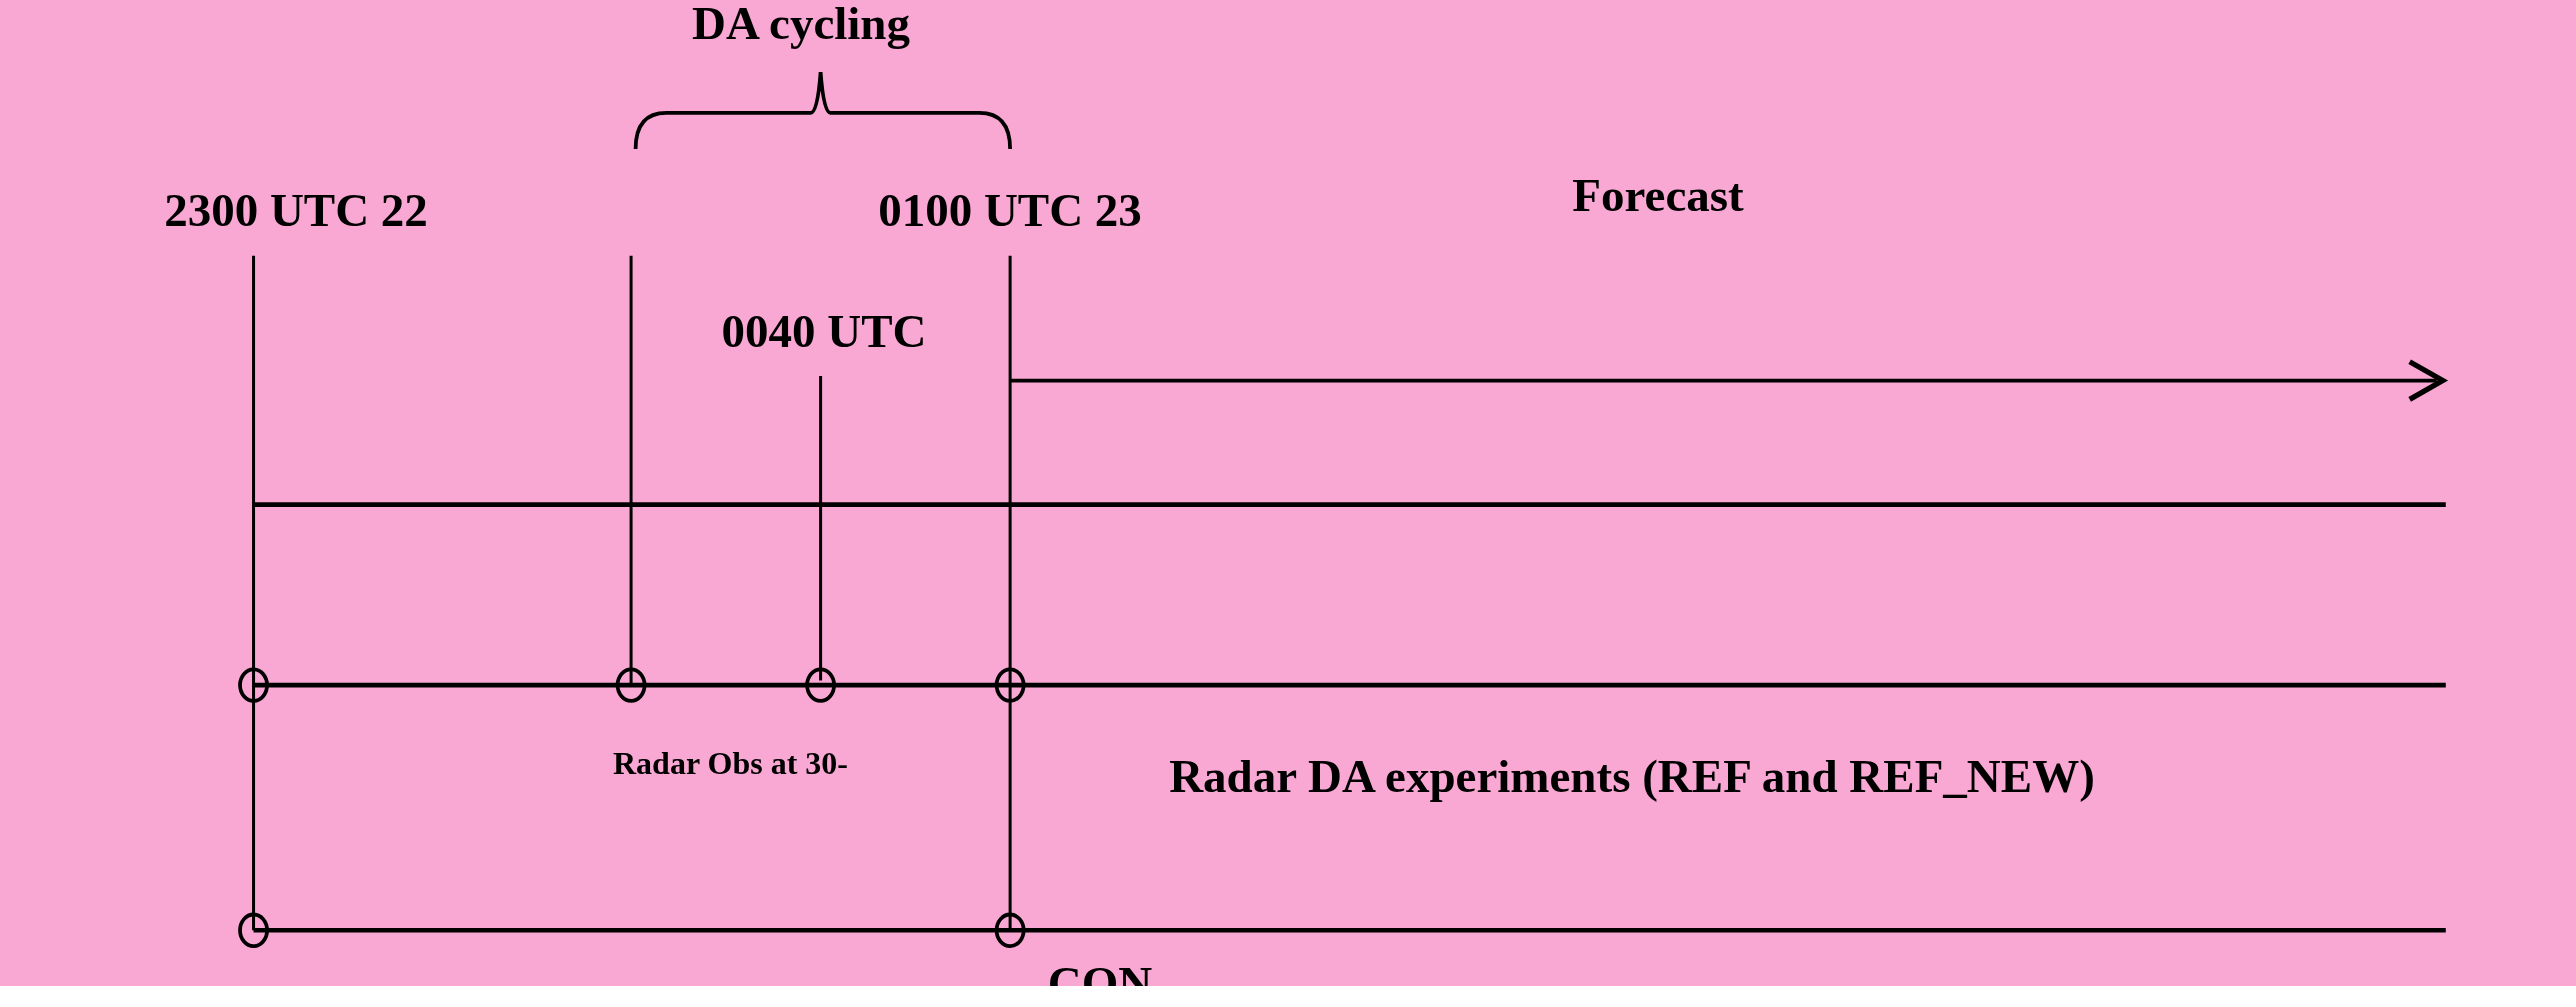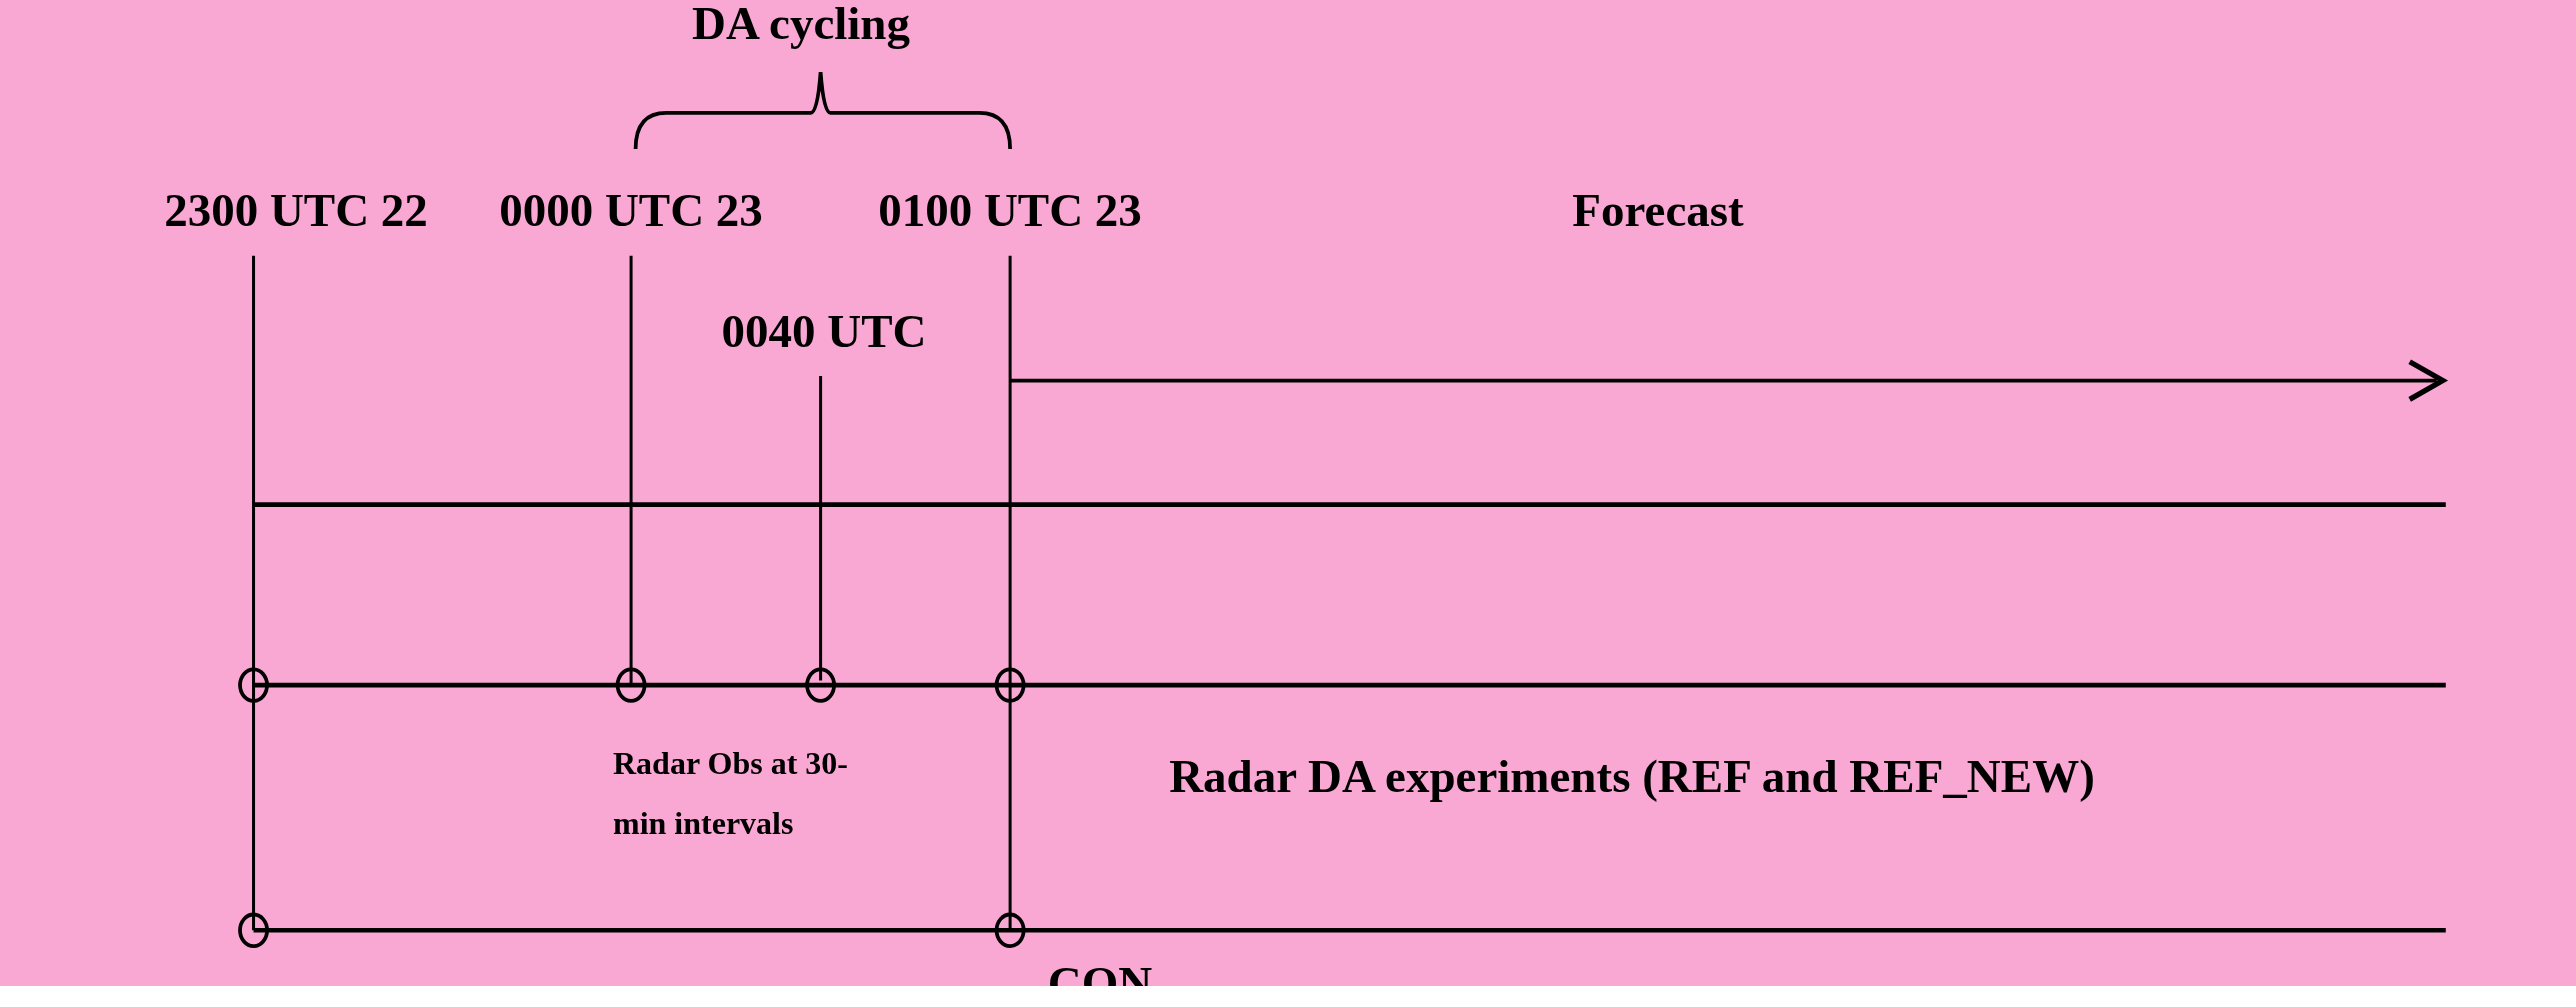--- a/index.html
+++ b/index.html
@@ -71,31 +71,29 @@
     <ellipse cx="1343" cy="911" rx="18" ry="21" fill="none" stroke="#000000" stroke-width="5"></ellipse>
 
     <ellipse cx="337" cy="1237" rx="18" ry="21" fill="none" stroke="#000000" stroke-width="5"></ellipse>
     <ellipse cx="1343" cy="1237" rx="18" ry="21" fill="none" stroke="#000000" stroke-width="5"></ellipse>
   </svg>
 
   <div class="lbl centered" style="left:801px; top:0px;">DA cycling</div>
 
   <div class="lbl centered" style="left:253px; top:187px;margin-left:43px;">2300 UTC 22</div>
 
-  <div class="lbl centered" style="left:631px; top:187px;">0000 UTC 23</div>
 
   <div class="lbl centered" style="left:1010px; top:187px;text-align:center;">0100 UTC 23</div>
 
-  <div class="lbl centered" style="left:1658px; top:187px;">Forecast</div>
+  <div class="lbl centered" style="left:1658px; top:172px;">Forecast</div>
 
   <div class="lbl centered" style="left:824px; top:308px;">0040 UTC</div>
 
   <div class="obs-note">
     <span>Radar Obs at 30-</span>
-    <span>min intervals</span>
   </div>
 
   <div class="lbl centered" style="left:1632px; top:742px;margin-top:11px;">Radar DA experiments (REF and REF_NEW)</div>
 
   <div class="lbl centered" style="left:1100px; top:960px;">CON</div>
 
 </div>
 
 
 </body></html>

